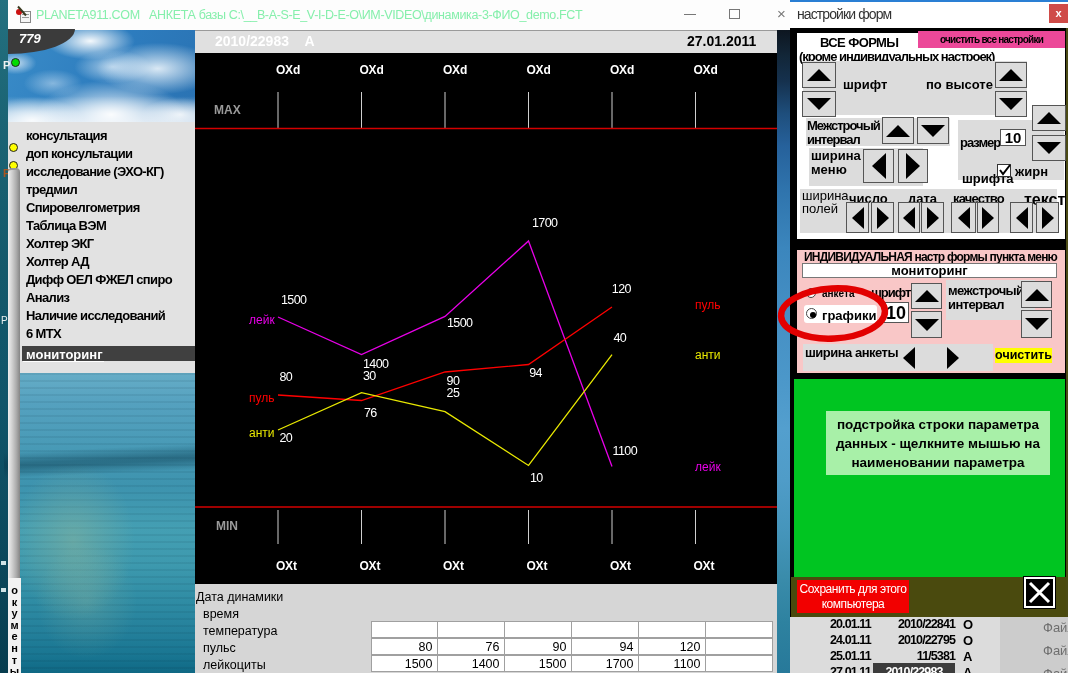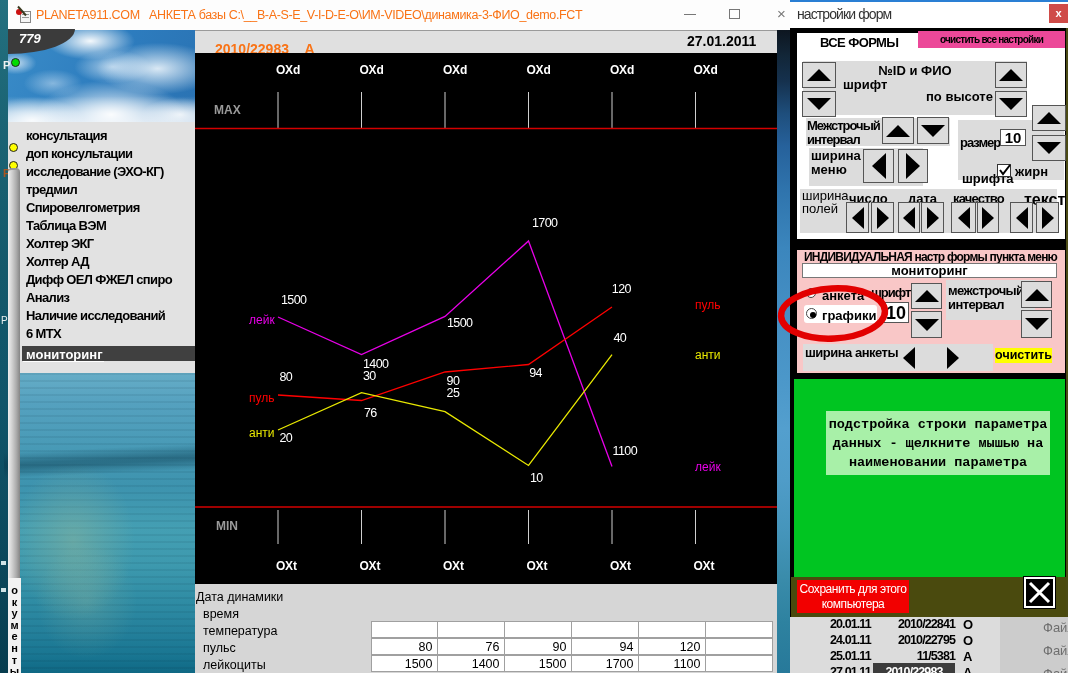--- a/index.html
+++ b/index.html
@@ -22,21 +22,21 @@
 <div class="abs" id="tealstrip" style="left:0;top:0;width:8px;height:673px;background:linear-gradient(180deg,#24707f 0%,#1b6474 18%,#14596b 40%,#10556a 60%,#0c4a5e 80%,#063c4e 100%);"></div>
 
 <div class="abs" style="left:8px;top:0;width:782px;height:30px;background:#fdfdfd;"></div>
 <div class="abs" style="left:16px;top:7px;width:15px;height:16px;">
   <div class="abs" style="left:4px;top:4px;width:11px;height:12px;background:#f5f5f5;border:1px solid #888;"></div>
   <div class="abs" style="left:6px;top:7px;width:7px;height:1px;background:#999;"></div>
   <div class="abs" style="left:6px;top:10px;width:7px;height:1px;background:#999;"></div>
   <div class="abs" style="left:0;top:2px;width:6px;height:6px;background:#cc1111;border-radius:50%;"></div>
   <div class="abs" style="left:5px;top:-2px;width:2px;height:12px;background:#3a3a20;transform:rotate(-42deg);"></div>
 </div>
-<div class="abs" style="left:36px;top:8px;font-size:12.5px;letter-spacing:-0.35px;color:#f97316;white-space:nowrap;">PLANETA911.COM&nbsp;&nbsp; АНКЕТА базы C:\__B-A-S-E_V-I-D-E-O\ИМ-VIDEO\динамика-3-ФИО_demo.FCT</div>
+<div class="abs" style="left:36px;top:8px;font-size:12.5px;letter-spacing:-0.35px;color:#86efac;white-space:nowrap;">PLANETA911.COM&nbsp;&nbsp; АНКЕТА базы C:\__B-A-S-E_V-I-D-E-O\ИМ-VIDEO\динамика-3-ФИО_demo.FCT</div>
 <div class="abs" style="left:684px;top:14px;width:12px;height:1px;background:#777;"></div>
 <div class="abs" style="left:729px;top:9px;width:11px;height:10px;border:1px solid #777;"></div>
 <div class="abs" style="left:777px;top:8px;width:11px;height:12px;color:#777;font-size:15px;line-height:12px;">×</div>
 
 <div class="abs" id="sky" style="left:8px;top:30px;width:187px;height:92px;background:
   radial-gradient(62px 26px at 44% 12%, rgba(255,255,255,.95), rgba(255,255,255,0) 72%),
   radial-gradient(85px 36px at 80% 42%, rgba(248,252,255,.85), rgba(255,255,255,0) 72%),
   radial-gradient(55px 24px at 56% 40%, rgba(240,248,255,.65), rgba(255,255,255,0) 70%),
   radial-gradient(100px 46px at 55% 92%, rgba(255,255,255,.95), rgba(255,255,255,0) 75%),
   radial-gradient(72px 32px at 13% 98%, rgba(255,255,255,.9), rgba(255,255,255,0) 72%),
@@ -70,21 +70,21 @@
 <div class="abs" style="left:4px;top:448px;width:195px;height:26px;background:linear-gradient(180deg, rgba(8,55,75,0) 0%, rgba(8,55,75,.42) 45% 60%, rgba(8,55,75,0) 100%);transform:rotate(-2.5deg);"></div>
 
 <div class="abs" style="left:8px;top:168px;width:12px;height:410px;background:linear-gradient(90deg,#efefef 0%,#cfcfcf 35%,#ababab 70%,#858585 100%);border-top:2px solid #9a9a9a;border-top-left-radius:4px;border-top-right-radius:4px;"></div>
 <div class="abs" style="left:8px;top:578px;width:13px;height:95px;background:#f2f2f2;"></div>
 <div class="abs b" style="left:8px;top:585px;width:13px;font-size:11px;line-height:11.6px;text-align:center;color:#000;">о<br>к<br>у<br>м<br>е<br>н<br>т<br>ы</div>
 <div class="abs" style="left:1px;top:315px;color:#e8f0f0;font-size:10px;">Р</div>
 <div class="abs" style="left:1px;top:561px;width:5px;height:4px;background:#cfe3e6;"></div>
 <div class="abs" style="left:1px;top:588px;width:5px;height:4px;background:#cfe3e6;"></div>
 
 <div class="abs" style="left:195px;top:30px;width:582px;height:23px;background:#e0e0e0;border-top:1px solid #9a9a9a;"></div>
-<div class="abs b" style="left:215px;top:33px;font-size:14px;color:#f97316;margin-top:8px;">2010/22983&nbsp;&nbsp;&nbsp;&nbsp;А</div>
+<div class="abs b" style="left:215px;top:33px;font-size:14px;color:#ffffff;">2010/22983&nbsp;&nbsp;&nbsp;&nbsp;А</div>
 <div class="abs b" style="left:687px;top:33px;font-size:14px;color:#000;">27.01.2011</div>
 
 <div class="abs" style="left:195px;top:53px;width:582px;height:531px;background:#000;">
 <svg width="582" height="531" style="position:absolute;left:0;top:0;">
   <g font-family="Liberation Sans, sans-serif">
 
   <g stroke="#cfcfcf" stroke-width="1">
     <line x1="83" y1="39" x2="83" y2="75"></line>
           <line x1="166.5" y1="39" x2="166.5" y2="75"></line>
     <line x1="250" y1="39" x2="250" y2="75"></line>
@@ -197,25 +197,25 @@
   <div class="abs" style="left:0;top:0;width:278px;height:3px;background:#2a7fd4;"></div>
   <div class="abs" style="left:276px;top:28px;width:2px;height:589px;background:#4b4b14;z-index:5;"></div>
   <div class="abs" style="left:0;top:2px;width:278px;height:26px;background:#fff;"></div>
   <div class="abs" style="left:7px;top:6px;font-size:14px;letter-spacing:-0.9px;color:#333;">настройки форм</div>
   <div class="abs" style="left:259px;top:4px;width:19px;height:19px;background:#cf4b48;color:#fff;font-size:11px;font-weight:bold;text-align:center;line-height:18px;">x</div>
 
   <div class="abs" style="left:7px;top:33px;width:268px;height:206px;background:#fff;">
 
     <div class="abs b" style="left:8px;top:2px;font-size:13px;letter-spacing:-0.6px;padding-left:15px;">ВСЕ ФОРМЫ</div>
     <div class="abs b" style="left:121px;top:-2px;width:147px;height:17px;background:#ec4899;font-size:10px;letter-spacing:-0.75px;text-align:center;line-height:17px;white-space:nowrap;">очистить все настройки</div>
+    <div class="abs b" style="left:2px;top:16px;font-size:13px;letter-spacing:-1px;white-space:nowrap;">(кроме индивидуальных настроек)</div>
 
     <div class="abs" style="left:6px;top:28px;width:224px;height:54px;background:#dcdcdc;"></div>
-    <div class="abs b" style="left:6px;top:30px;width:224px;text-align:center;font-size:13px;">№ID и ФИО</div>
     <div class="abs b" style="left:46px;top:44px;font-size:13px;">шрифт</div>
-    <div class="abs b" style="left:129px;top:44px;font-size:13px;margin-top:12px;">по высоте</div>
+    <div class="abs b" style="left:129px;top:44px;font-size:13px;">по высоте</div>
     <div class="ab" style="left:5px;top:29px;width:34px;height:26px;">
         <span class="tu"></span>
       </div>
     <div class="ab" style="left:5px;top:58px;width:34px;height:26px;">
         <span class="td"></span>
       </div>
     <div class="ab" style="left:198px;top:29px;width:32px;height:26px;">
         <span class="tu"></span>
       </div>
     <div class="ab" style="left:198px;top:58px;width:32px;height:26px;">
@@ -287,21 +287,21 @@
     <div class="ab" style="left:239px;top:169px;width:23px;height:31px;">
         <span class="tr2"></span>
       </div>
   </div>
 
   <div class="abs" style="left:7px;top:250px;width:268px;height:123px;background:#f9c7c7;">
     <div class="abs b" style="left:7px;top:0px;font-size:12px;letter-spacing:-0.78px;white-space:nowrap;">ИНДИВИДУАЛЬНАЯ настр формы пункта меню</div>
     <div class="abs b" style="left:5px;top:13px;width:255px;height:15px;background:#fff;border:1px solid #777;font-size:13px;text-align:center;line-height:14px;">мониторинг</div>
 
     <div class="abs" style="left:9px;top:38px;width:10px;height:10px;background:#fff;border:1px solid #444;border-radius:50%;"></div>
-    <div class="abs b" style="left:25px;top:38px;font-size:13px;">анкета</div>
+    <div class="abs b" style="left:25px;top:38px;font-size:10px;">анкета</div>
 
     <div class="abs" style="left:7px;top:55px;width:73px;height:18px;background:#fff;border-radius:3px;"></div>
     <div class="abs" style="left:9px;top:58px;width:11px;height:11px;background:#fff;border:1px solid #444;border-radius:50%;"></div>
     <div class="abs" style="left:12.5px;top:61.5px;width:6px;height:6px;background:#000;border-radius:50%;"></div>
     <div class="abs b" style="left:25px;top:58px;font-size:13px;">графики</div>
 
     <div class="abs b" style="left:74px;top:35px;font-size:13px;letter-spacing:-1px;">шрифт</div>
     <div class="abs b" style="left:86px;top:52px;width:26px;height:21px;background:#fff;border:1px solid #555;font-size:18px;text-align:center;line-height:20px;">10</div>
     <div class="ab" style="left:114px;top:33px;width:31px;height:26px;">
         <span class="tu"></span>
@@ -319,21 +319,21 @@
         <span class="td"></span>
       </div>
 
     <div class="abs" style="left:6px;top:94px;width:190px;height:27px;background:#dcdcdc;"></div>
     <div class="abs b" style="left:8px;top:95px;font-size:13px;letter-spacing:-0.5px;">ширина анкеты</div>
     <span class="tl2" style="position:absolute;left:106px;top:97px;"></span>
     <span class="tr2" style="position:absolute;left:150px;top:97px;"></span>
     <div class="abs b" style="left:198px;top:98px;width:57px;height:15px;background:#ffff00;font-size:12.5px;text-align:center;line-height:15px;">очистить</div>
   </div>
 
-  <div class="abs" style="left:4px;top:379px;width:271px;height:201px;background:#00c521;font-family:Liberation Mono, monospace;">
+  <div class="abs" style="left:4px;top:379px;width:271px;height:201px;background:#00c521;">
     <div class="abs b" style="left:32px;top:32px;width:224px;height:64px;background:#a8f0a8;font-size:13.5px;text-align:center;line-height:19px;padding-top:4px;">подстройка строки параметра<br>данных - щелкните мышью на<br>наименовании параметра</div>
   </div>
 
   <div class="abs" style="left:1px;top:577px;width:276px;height:40px;background:#4a4a0e;">
     <div class="abs" style="left:6px;top:3px;width:112px;height:33px;background:#f20000;color:#fff;font-size:12px;letter-spacing:-0.45px;text-align:center;line-height:15px;padding-top:2px;white-space:nowrap;">Сохранить для этого<br>компьютера</div>
     <div class="abs" style="left:233px;top:0px;width:31px;height:31px;background:#000;border:2px solid #fff;outline:1px solid #000;">
       <svg width="27" height="27">
           <path d="M4,4 L23,23 M23,4 L4,23" stroke="#fff" stroke-width="3"></path>
         </svg>
     </div>

